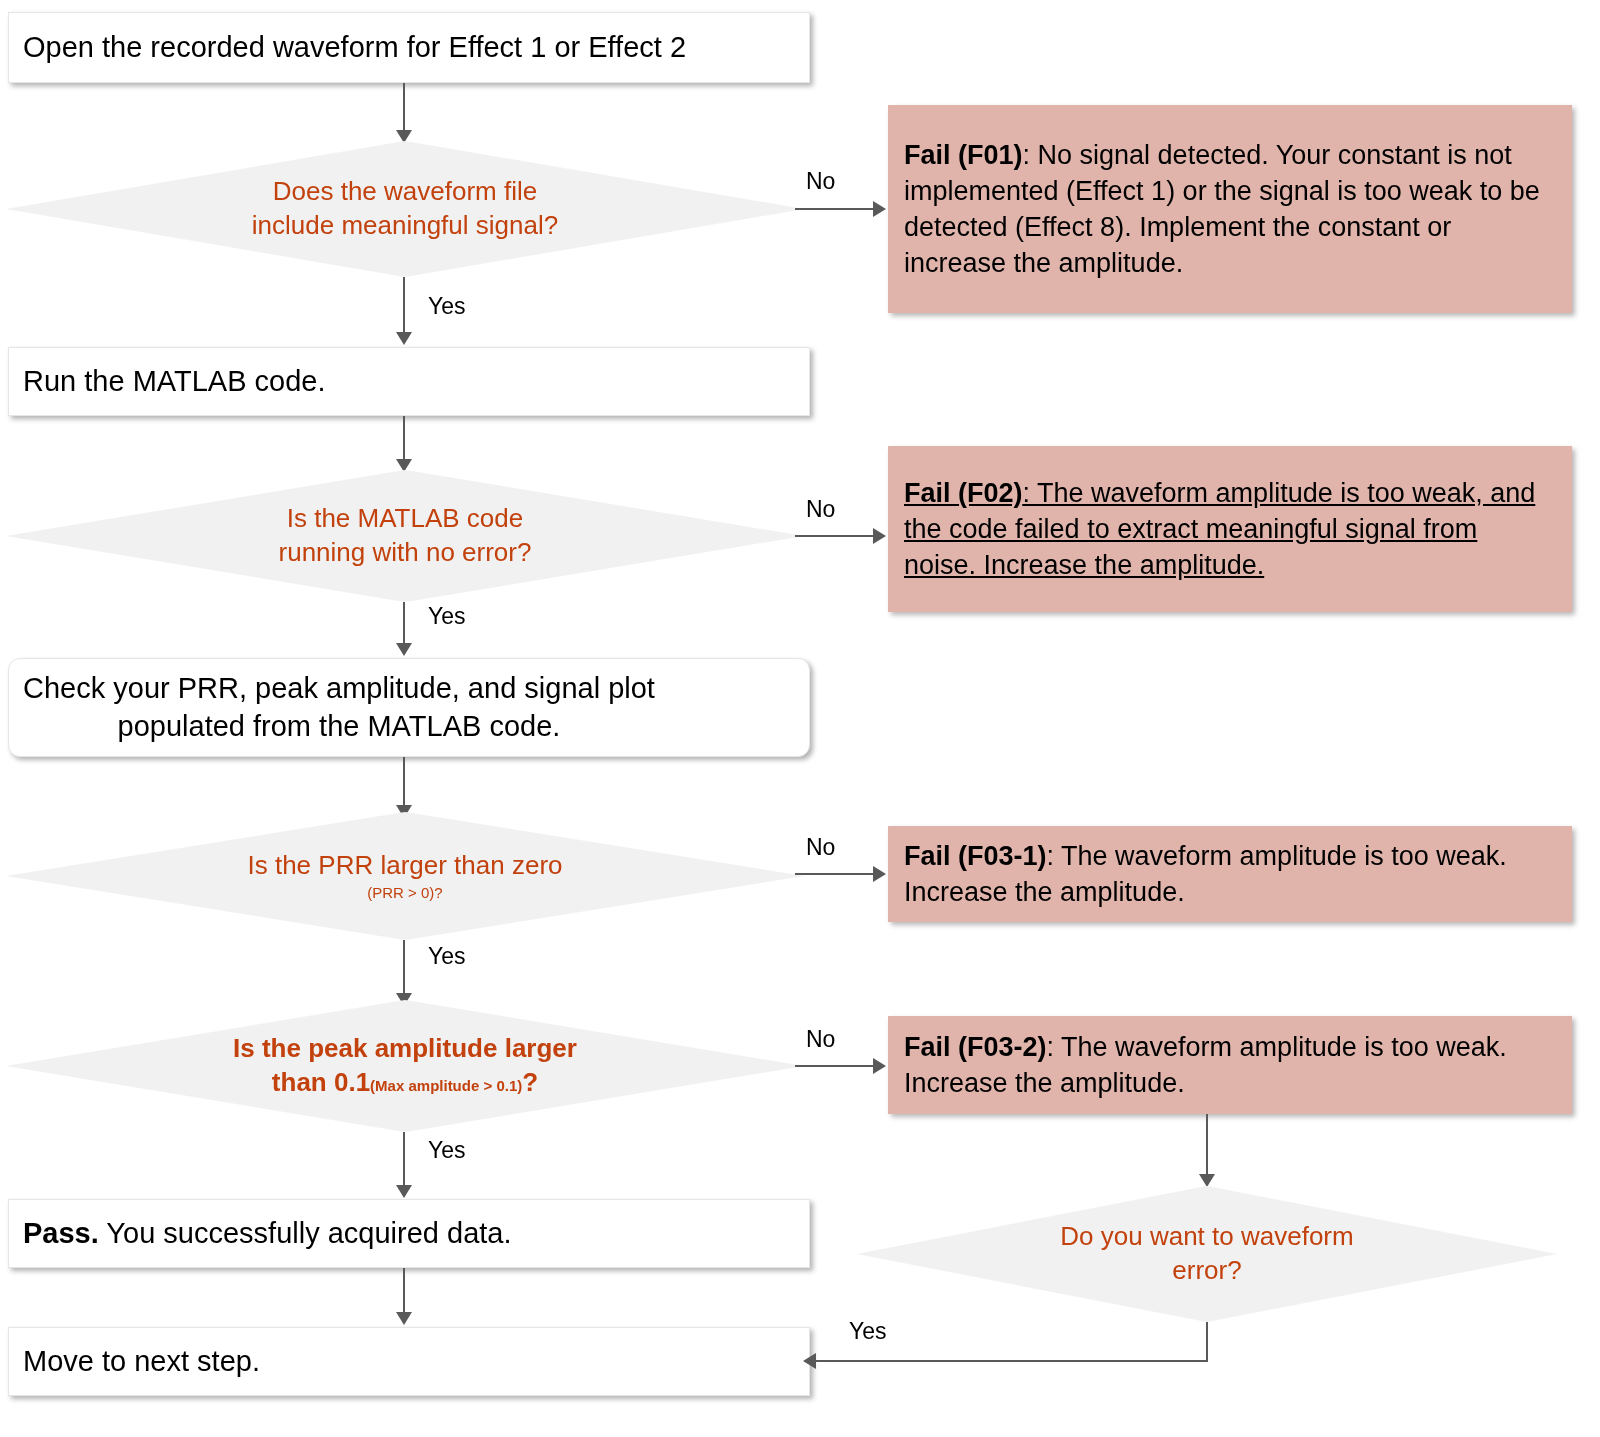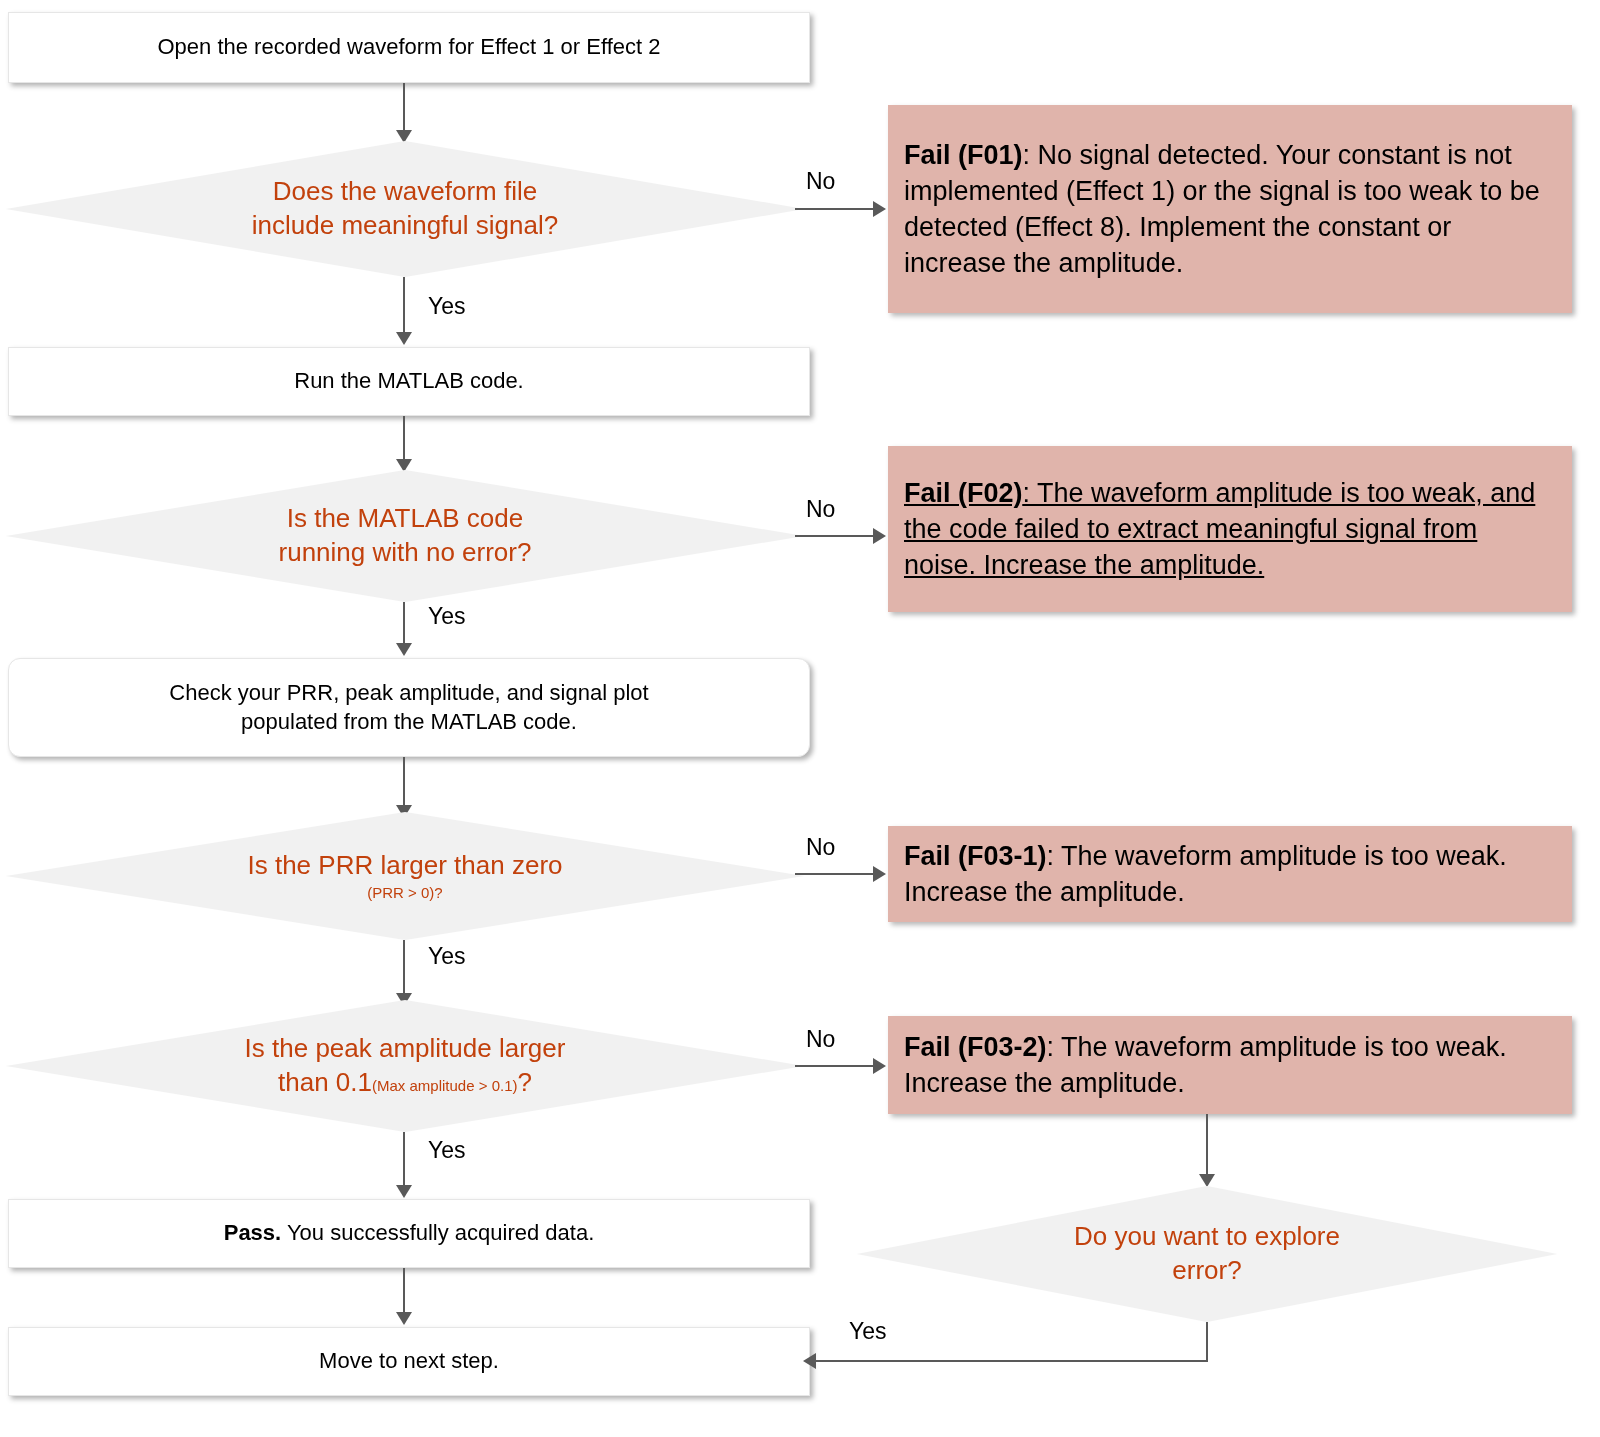--- a/index.html
+++ b/index.html
@@ -18,24 +18,24 @@
   }
 
   
   .proc {
     position: absolute;
     background: #ffffff;
     border: 1px solid #e6e6e6;
     box-shadow: 3px 3px 5px rgba(0,0,0,0.30);
     display: flex;
     align-items: center;
-    justify-content: center;
+    justify-content: flex-start;
     text-align: center;
     color: #000000;
-    font-size: 22px;
+    font-size: 29px;
     line-height: 1.28;
     padding: 4px 14px;
   }
 
   
   .diamond {
     position: absolute;
     display: flex;
     align-items: center;
     justify-content: center;
@@ -202,21 +202,21 @@
       <b>Fail (F03-1)</b><span>: The waveform amplitude is too weak. Increase the amplitude.</span>
     </div>
   </div>
 
   <div class="vline" style="left:403px; top:940px; height:55px;"></div>
   <div class="arrow-down" style="left:396px; top:993px;"></div>
   <div class="elabel" style="left:428px; top:943px;">Yes</div>
 
   <div class="diamond" style="left:6px; top:1000px; width:798px; height:132px;">
     <div class="dshape"></div>
-    <div class="dtext" style="width:80%;">
+    <div class="dtext" style="width:80%;font-weight:bold;">
       <div>Is the peak amplitude larger</div>
       <div><span>than 0.1</span><span class="small">(Max amplitude &gt; 0.1)</span><span>?</span></div>
     </div>
   </div>
 
   <div class="hline" style="left:795px; top:1065px; width:80px;"></div>
   <div class="arrow-right" style="left:873px; top:1058px;"></div>
   <div class="elabel" style="left:806px; top:1026px;">No</div>
 
   <div class="fail" style="left:888px; top:1016px; width:684px; height:98px;">
@@ -241,21 +241,21 @@
   <div class="proc" style="left:8px; top:1327px; width:802px; height:69px;">
     <span>Move to next step.</span>
   </div>
 
   <div class="vline" style="left:1206px; top:1114px; height:63px;"></div>
   <div class="arrow-down" style="left:1199px; top:1174px;"></div>
 
   <div class="diamond" style="left:857px; top:1186px; width:700px; height:136px;">
     <div class="dshape"></div>
     <div class="dtext">
-      <div>Do you want to explore</div>
+      <div>Do you want to waveform</div>
       <div>error?</div>
     </div>
   </div>
 
   <div class="vline" style="left:1206px; top:1322px; height:40px;"></div>
   <div class="hline" style="left:816px; top:1360px; width:392px;"></div>
   <div class="arrow-left" style="left:803px; top:1353px;"></div>
   <div class="elabel" style="left:849px; top:1318px;">Yes</div>
 
 </div>

